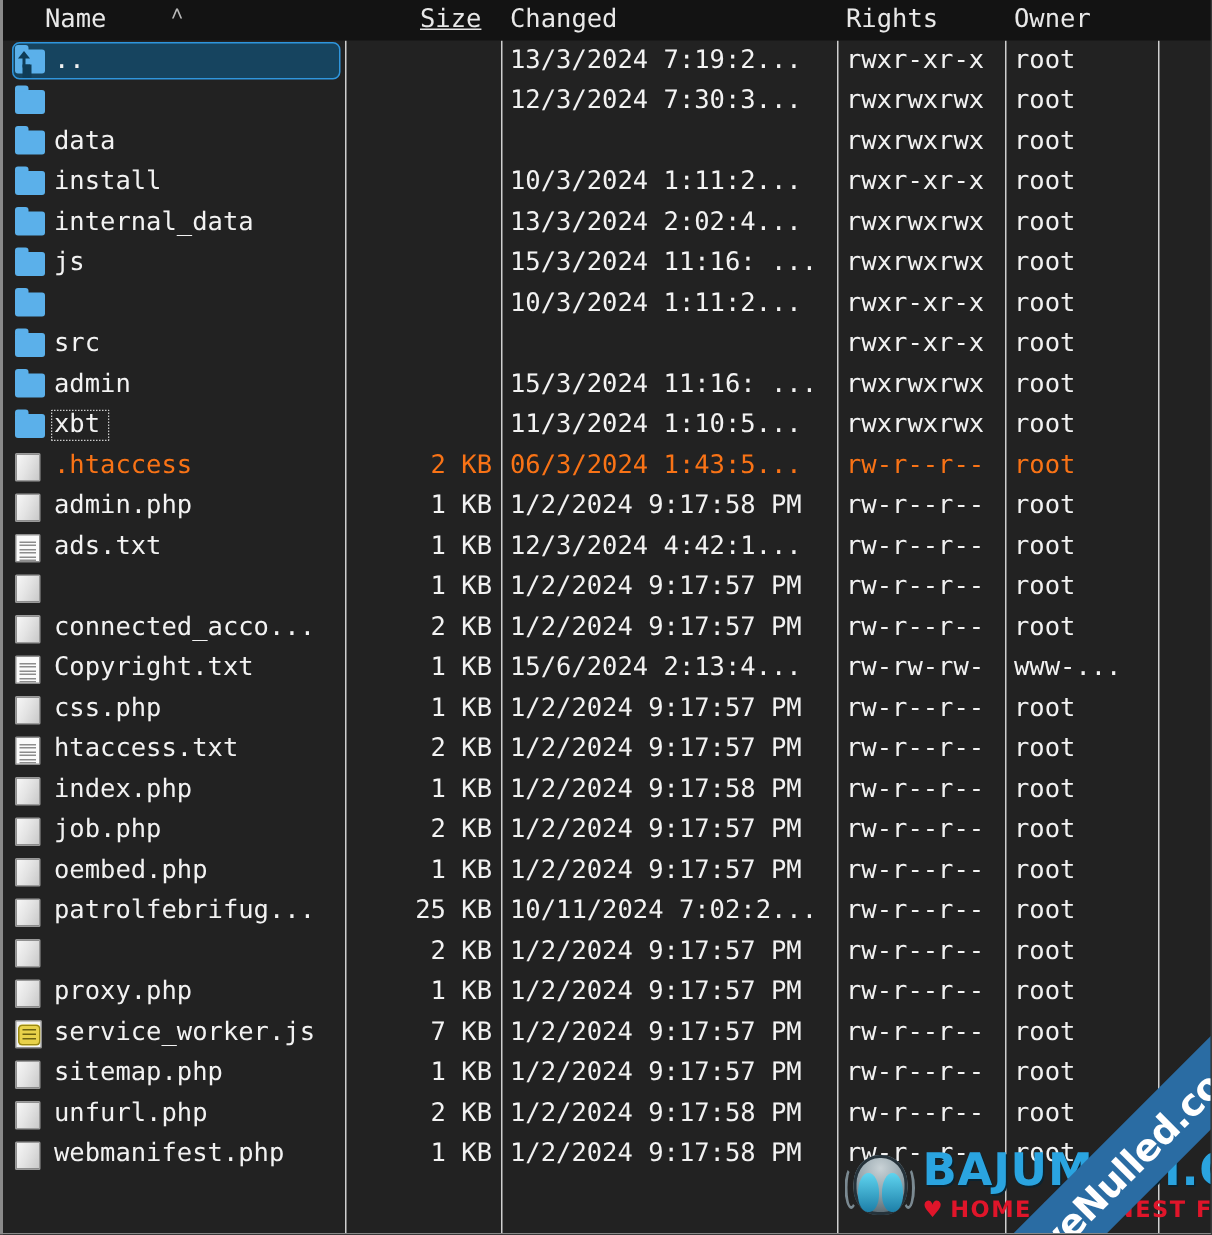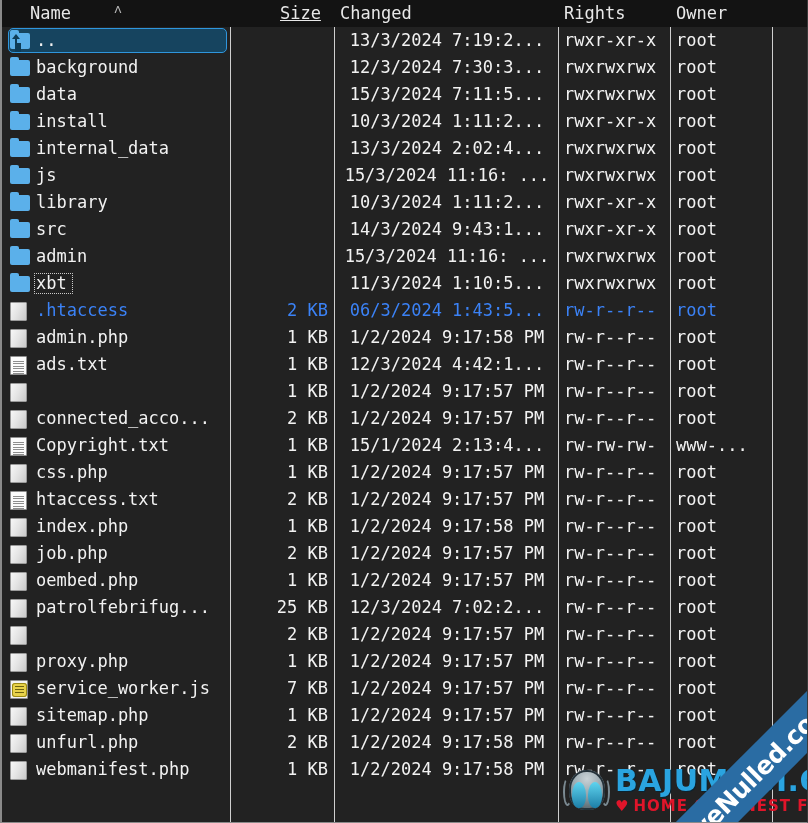--- a/index.html
+++ b/index.html
@@ -67,25 +67,25 @@
     position: absolute;
     top: 0; height: 27px;
     line-height: 27px;
     font-size: 17px;
     color: #f2f2f2;
     white-space: nowrap;
     overflow: hidden;
   }
   .c-name { left: 34px; width: 190px; }
   .c-size { left: 232px; width: 94px; text-align: right; }
-  .c-changed { left: 338px; width: 214px; text-align: center; }
+  .c-changed { left: 338px; width: 214px; }
   .c-rights { left: 562px; width: 100px; }
   .c-owner { left: 674px; width: 92px; }
 
-  .row.dim .cell { color: #3b82f6; }
+  .row.dim .cell { color: #f97316; }
 
   
   .sel-box {
     position: absolute;
     left: 6px; top: 1px;
     width: 219px; height: 25px;
     background: #16445f;
     border: 1px solid #2f96dd;
     border-radius: 5px;
   }
@@ -297,31 +297,29 @@
           <span class="arw"></span>
         </span>
         <span class="cell c-name">..</span>
         <span class="cell c-size"></span>
         <span class="cell c-changed">13/3/2024 7:19:2...</span>
         <span class="cell c-rights">rwxr-xr-x</span>
         <span class="cell c-owner">root</span>
       </div>
       <div class="row">
         <span class="icon ic-folder"></span>
-        <span class="cell c-name">background</span>
         <span class="cell c-size"></span>
         <span class="cell c-changed">12/3/2024 7:30:3...</span>
         <span class="cell c-rights">rwxrwxrwx</span>
         <span class="cell c-owner">root</span>
       </div>
       <div class="row">
         <span class="icon ic-folder"></span>
         <span class="cell c-name">data</span>
         <span class="cell c-size"></span>
-        <span class="cell c-changed">15/3/2024 7:11:5...</span>
         <span class="cell c-rights">rwxrwxrwx</span>
         <span class="cell c-owner">root</span>
       </div>
       <div class="row">
         <span class="icon ic-folder"></span>
         <span class="cell c-name">install</span>
         <span class="cell c-size"></span>
         <span class="cell c-changed">10/3/2024 1:11:2...</span>
         <span class="cell c-rights">rwxr-xr-x</span>
         <span class="cell c-owner">root</span>
@@ -337,31 +335,29 @@
       <div class="row">
         <span class="icon ic-folder"></span>
         <span class="cell c-name">js</span>
         <span class="cell c-size"></span>
         <span class="cell c-changed">15/3/2024 11:16: ...</span>
         <span class="cell c-rights">rwxrwxrwx</span>
         <span class="cell c-owner">root</span>
       </div>
       <div class="row">
         <span class="icon ic-folder"></span>
-        <span class="cell c-name">library</span>
         <span class="cell c-size"></span>
         <span class="cell c-changed">10/3/2024 1:11:2...</span>
         <span class="cell c-rights">rwxr-xr-x</span>
         <span class="cell c-owner">root</span>
       </div>
       <div class="row">
         <span class="icon ic-folder"></span>
         <span class="cell c-name">src</span>
         <span class="cell c-size"></span>
-        <span class="cell c-changed">14/3/2024 9:43:1...</span>
         <span class="cell c-rights">rwxr-xr-x</span>
         <span class="cell c-owner">root</span>
       </div>
       <div class="row">
         <span class="icon ic-folder"></span>
         <span class="cell c-name">admin</span>
         <span class="cell c-size"></span>
         <span class="cell c-changed">15/3/2024 11:16: ...</span>
         <span class="cell c-rights">rwxrwxrwx</span>
         <span class="cell c-owner">root</span>
@@ -425,21 +421,21 @@
         <span class="icon ic-text">
           <span class="ln" style="top:4px"></span>
           <span class="ln" style="top:6.4px"></span>
           <span class="ln" style="top:8.8px"></span>
           <span class="ln" style="top:11.2px"></span>
           <span class="ln" style="top:13.6px"></span>
           <span class="ln" style="top:16px"></span>
         </span>
         <span class="cell c-name">Copyright.txt</span>
         <span class="cell c-size">1 KB</span>
-        <span class="cell c-changed">15/1/2024 2:13:4...</span>
+        <span class="cell c-changed">15/6/2024 2:13:4...</span>
         <span class="cell c-rights">rw-rw-rw-</span>
         <span class="cell c-owner">www-...</span>
       </div>
       <div class="row">
         <span class="icon ic-file"></span>
         <span class="cell c-name">css.php</span>
         <span class="cell c-size">1 KB</span>
         <span class="cell c-changed">1/2/2024 9:17:57 PM</span>
         <span class="cell c-rights">rw-r--r--</span>
         <span class="cell c-owner">root</span>
@@ -480,21 +476,21 @@
         <span class="cell c-name">oembed.php</span>
         <span class="cell c-size">1 KB</span>
         <span class="cell c-changed">1/2/2024 9:17:57 PM</span>
         <span class="cell c-rights">rw-r--r--</span>
         <span class="cell c-owner">root</span>
       </div>
       <div class="row">
         <span class="icon ic-file"></span>
         <span class="cell c-name">patrolfebrifug...</span>
         <span class="cell c-size">25 KB</span>
-        <span class="cell c-changed">12/3/2024 7:02:2...</span>
+        <span class="cell c-changed">10/11/2024 7:02:2...</span>
         <span class="cell c-rights">rw-r--r--</span>
         <span class="cell c-owner">root</span>
       </div>
       <div class="row">
         <span class="icon ic-file"></span>
         <span class="cell c-size">2 KB</span>
         <span class="cell c-changed">1/2/2024 9:17:57 PM</span>
         <span class="cell c-rights">rw-r--r--</span>
         <span class="cell c-owner">root</span>
       </div>

